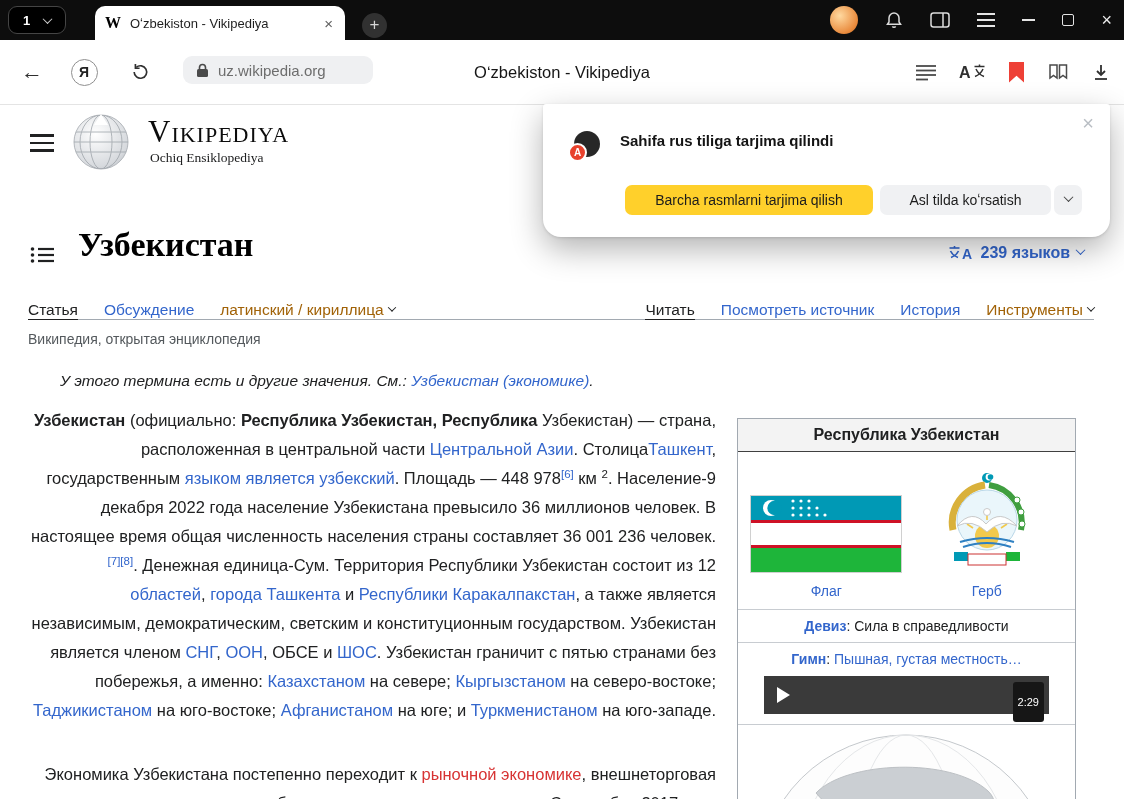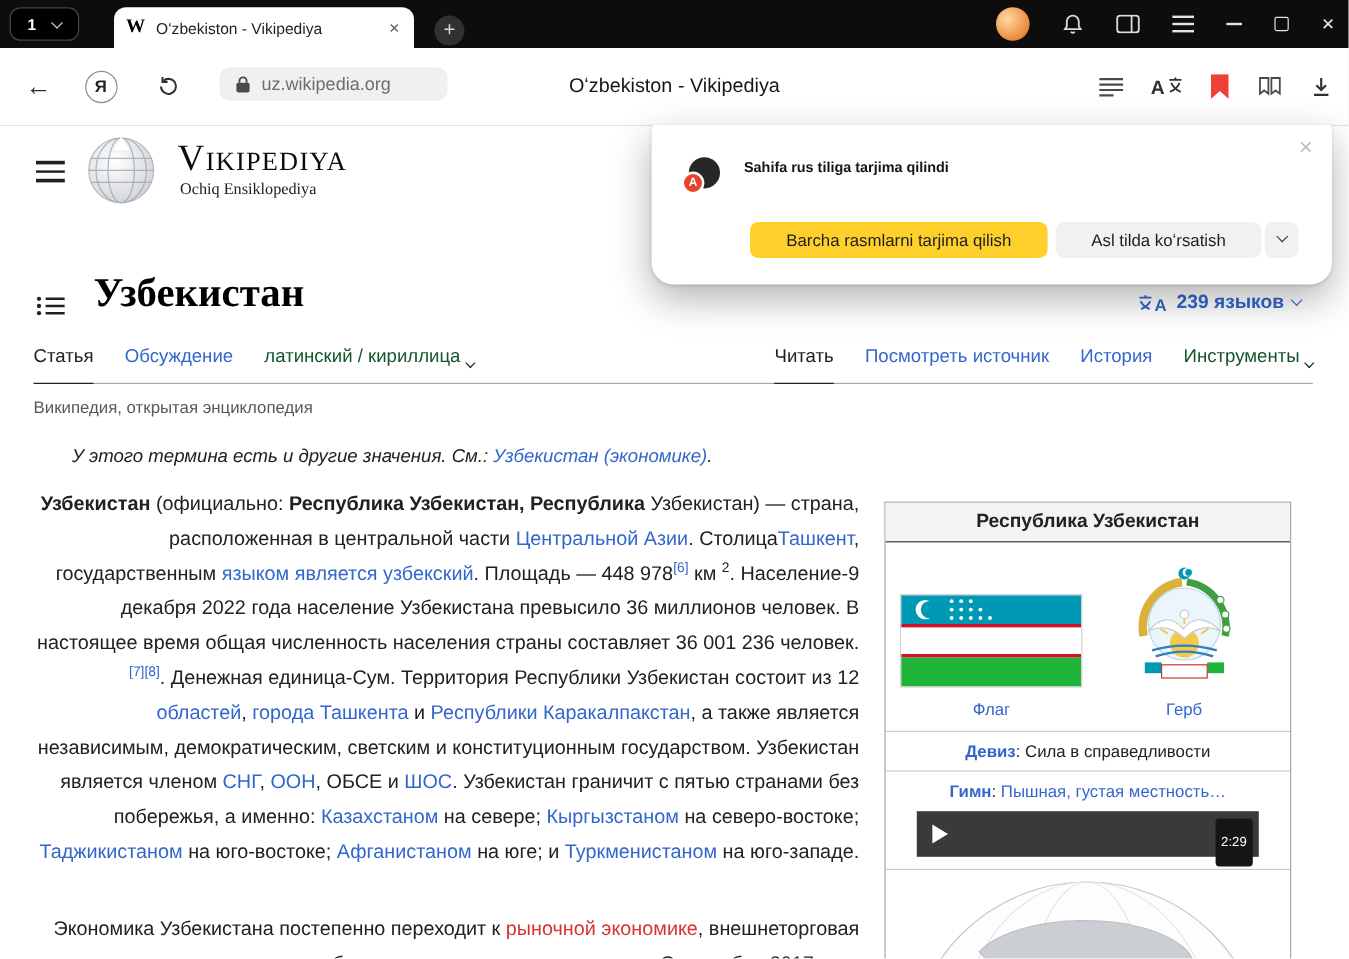--- a/index.html
+++ b/index.html
@@ -52,21 +52,21 @@
     clip-path:polygon(0 0,100% 0,100% 100%,50% 68%,0 100%); cursor:pointer; }
 
   
   .popup { position:absolute; left:543px; top:104px; width:567px; height:133px; background:#fff;
     border-radius:3px 3px 18px 18px; box-shadow:0 12px 32px rgba(0,0,0,.30), 0 1px 3px rgba(0,0,0,.12); z-index:20; }
   .popup .close { position:absolute; right:16px; top:8px; font-size:20px; color:#b9bec4; cursor:pointer; }
   .tr-ic { position:absolute; left:25px; top:27px; width:32px; height:31px; }
   .tr-dark { position:absolute; right:0; top:0; width:26px; height:26px; border-radius:50%; background:#272727; }
   .tr-red { position:absolute; left:0; bottom:0; width:19px; height:19px; border-radius:50%; background:#e8422d;
     border:2px solid #fff; color:#fff; font-size:10px; font-weight:700; display:flex; align-items:center; justify-content:center; }
-  .popup .msg { position:absolute; left:77px; top:28px; font-size:12px; font-weight:700; color:#141414; }
+  .popup .msg { position:absolute; left:77px; top:28px; font-size:15px; font-weight:700; color:#141414; }
   .pbtn { position:absolute; top:81px; height:30px; border:none; border-radius:7px; font-size:14px;
     font-family:"Liberation Sans",sans-serif; color:#1c1c1c; cursor:pointer; }
   .pbtn.yellow { left:82px; width:248px; background:var(--accent_yellow,#ffd02b); }
   .pbtn.gray { left:337px; width:171px; background:#f0f1f3; }
   .pbtn.drop { left:511px; width:28px; background:#f0f1f3; display:flex; align-items:center; justify-content:center; }
   .pbtn.drop .chev { color:#444; margin-top:-3px; }
 
   
   .content { position:absolute; top:104px; left:0; right:0; bottom:0; background:#fff; overflow:hidden; color:#202122; }
   .wk-menu { position:absolute; left:30px; top:30px; display:flex; flex-direction:column; gap:5px; cursor:pointer; }
@@ -77,24 +77,24 @@
   .wsub { position:absolute; left:150px; top:46px; font-family:"Liberation Serif",serif; font-size:13.5px; color:#202122; }
   .list-ico { position:absolute; left:30px; top:142px; cursor:pointer; }
   .wk-title { position:absolute; left:78px; top:122px; font-family:"Liberation Serif",serif; font-size:34px; color:#000; }
   .langs { position:absolute; right:40px; top:140px; display:flex; align-items:center; gap:7px;
     color:var(--link_blue,#36c); font-size:16px; font-weight:700; cursor:pointer; }
   .langs .chev { margin-top:-3px; }
 
   .tabsbar { position:absolute; left:28px; right:30px; top:188px; height:28px; border-bottom:1px solid #a2a9b1;
     display:flex; justify-content:space-between; align-items:flex-end; font-size:15.5px; }
   .grp { display:flex; gap:26px; align-items:flex-end; }
-  .wtab { padding-bottom:12px; color:var(--link_blue,#36c); white-space:nowrap; cursor:pointer;
+  .wtab { padding-bottom:0; color:var(--link_blue,#36c); white-space:nowrap; cursor:pointer;
     display:flex; align-items:center; gap:5px; }
   .wtab.sel { color:#202122; border-bottom:1px solid #202122; margin-bottom:-1px; }
-  .wtab.plain { color:#14532d;align-items:flex-end; }
+  .wtab.plain { color:#a16207; }
   .wtab .chev { width:6px; height:6px; color:#202122; margin-top:-2px; }
 
   .site-sub { position:absolute; left:28px; top:227px; font-size:14px; color:#54595d; }
   .hatnote { position:absolute; left:60px; top:268px; width:650px; font-size:15.5px; font-style:italic; }
   .wk-p { position:absolute; left:28px; width:688px; font-size:16.5px; line-height:29px;text-align:right; }
   .p1 { top:302px; }
   .p2 { top:656px; }
   .lnk { color:var(--link_blue,#36c); cursor:pointer; }
   .redlnk { color:var(--red_link,#d73333); cursor:pointer; }
   .b { font-weight:700; }

